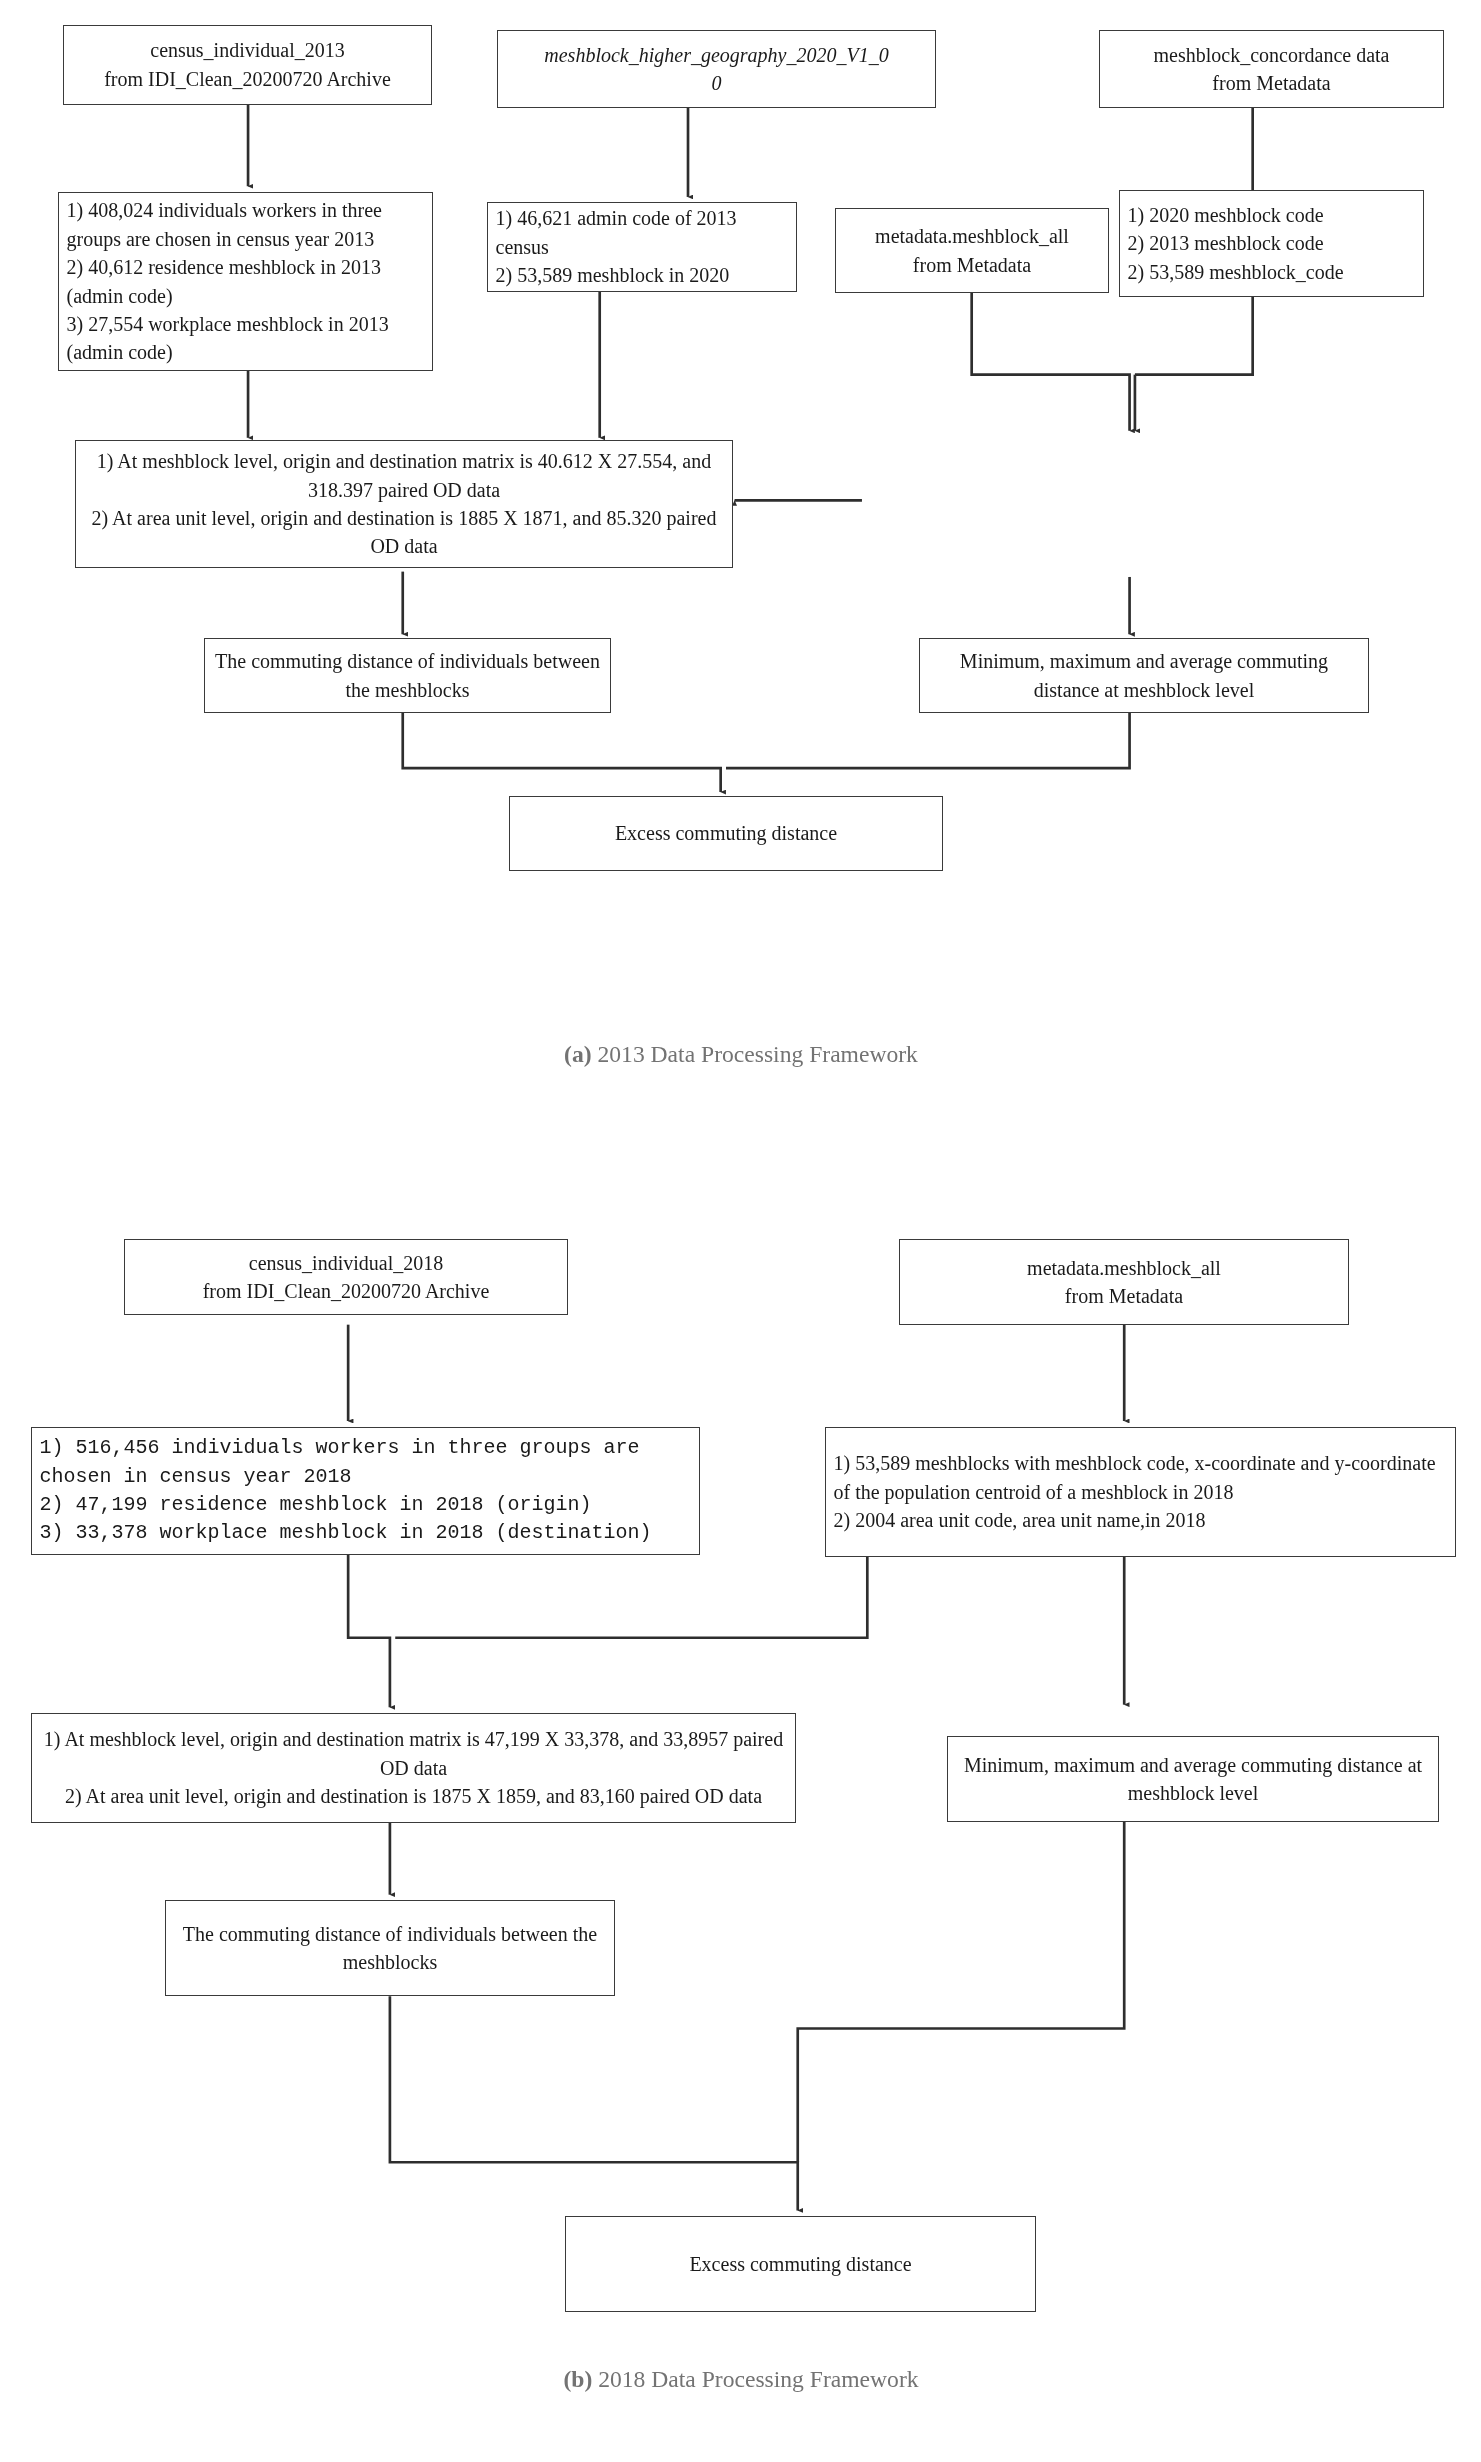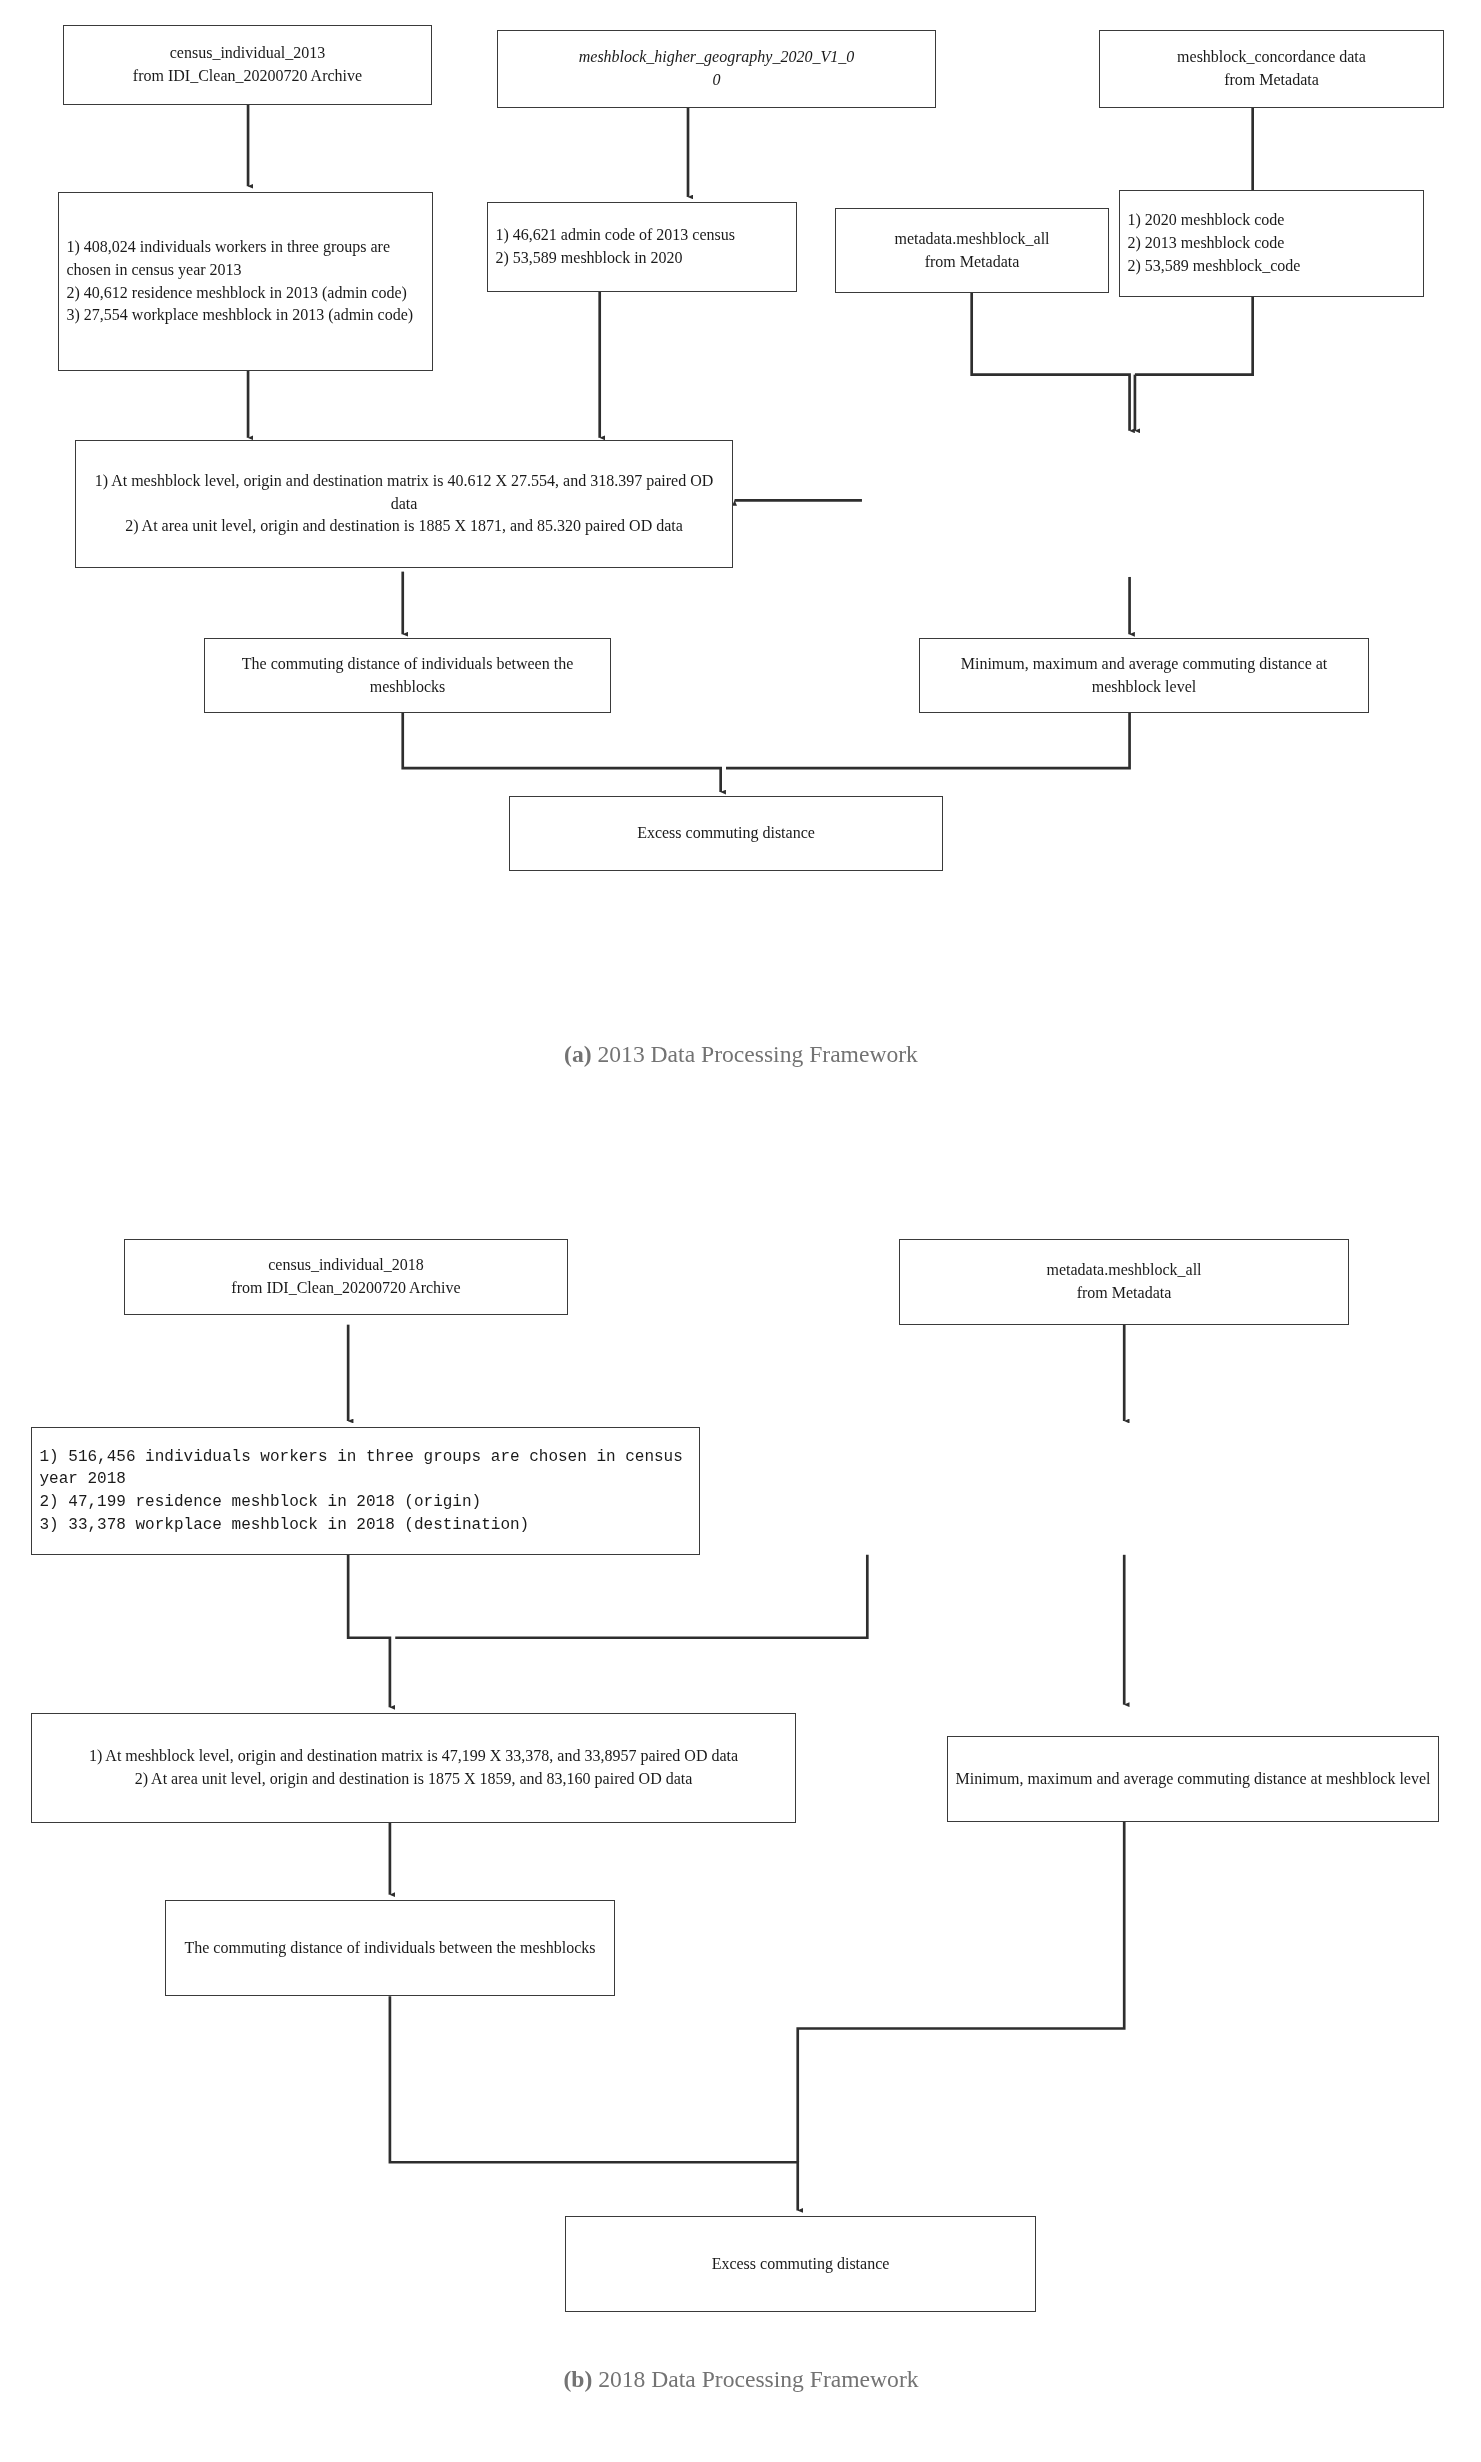--- a/index.html
+++ b/index.html
@@ -37,21 +37,21 @@
     overflow: visible;
   }
   .node .txt {
     width: 100%;
     line-height: 1.42;
     padding: 0 7.5px;
     white-space: pre-line;
   }
   .ctr .txt { text-align: center; }
   .lft .txt { text-align: left; }
-  .fs-30 { font-size: 16px; }
+  .fs-30 { font-size: 20px; }
   .caption {
     position: absolute;
     width: 1482px;
     text-align: center;
     font-size: 23.6px;
     color: #737373;
   }
   .caption .lbl {
     font-weight: bold;
   }
@@ -182,20 +182,24 @@
     <span class="txt">metadata.meshblock_all
 from Metadata</span>
   </div>
 
   <div class="node lft fs-30" style="left:31px; top:1427px; width:669px; height:128px;font-family:Liberation Mono, monospace;">
     <span class="txt">1) 516,456 individuals workers in three groups are chosen in census year 2018
 2) 47,199 residence meshblock in 2018 (origin)
 3) 33,378 workplace meshblock in 2018 (destination)</span>
   </div>
 
+  <div class="node lft fs-30" style="left:825px; top:1427px; width:631px; height:130px;">
+    <span class="txt">1) 53,589 meshblocks with meshblock code,  x-coordinate and y-coordinate of the population centroid of a meshblock in 2018
+2) 2004 area unit code, area unit name,in 2018</span>
+  </div>
 
   <div class="node ctr fs-30" style="left:31px; top:1713px; width:765px; height:110px;">
     <span class="txt">1) At meshblock level, origin and destination matrix is 47,199 X 33,378, and 33,8957 paired OD data
  2) At area unit level, origin and destination is 1875 X 1859, and 83,160 paired OD data</span>
   </div>
 
   <div class="node ctr fs-30" style="left:947px; top:1736px; width:492px; height:86px;">
     <span class="txt">Minimum, maximum and average commuting distance at meshblock level</span>
   </div>
 

